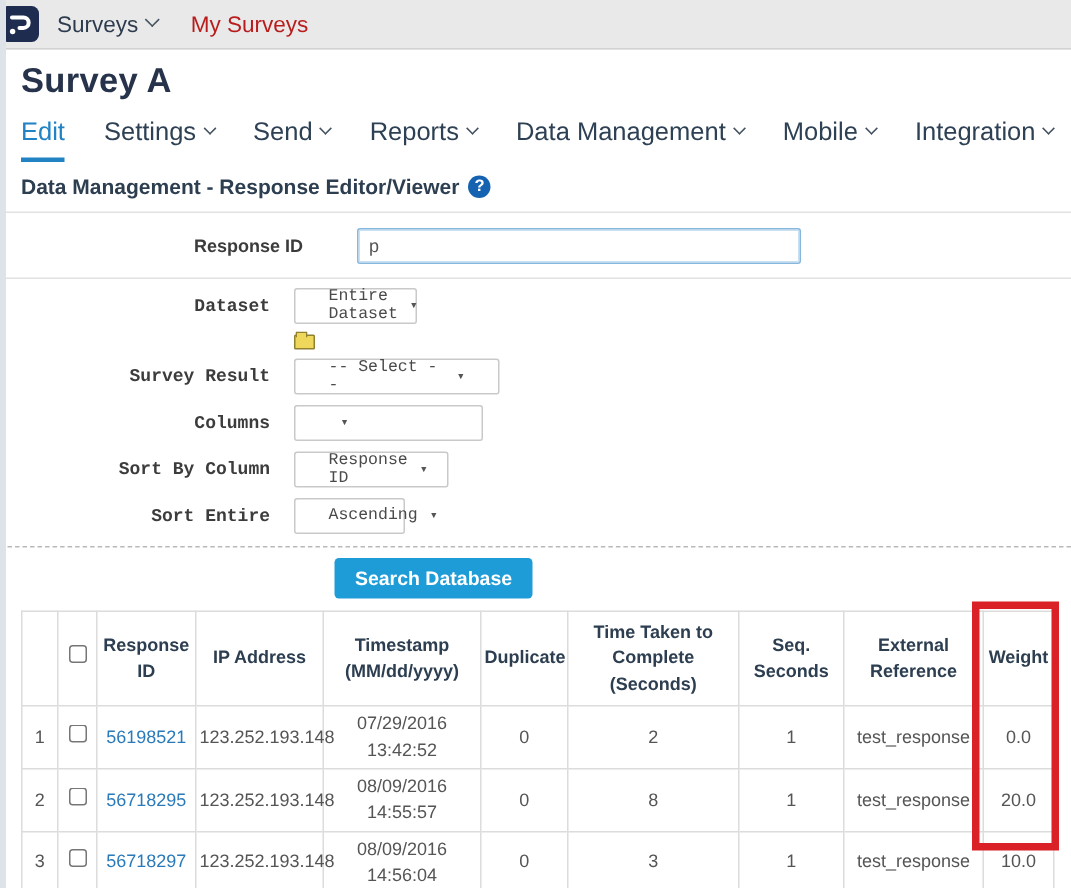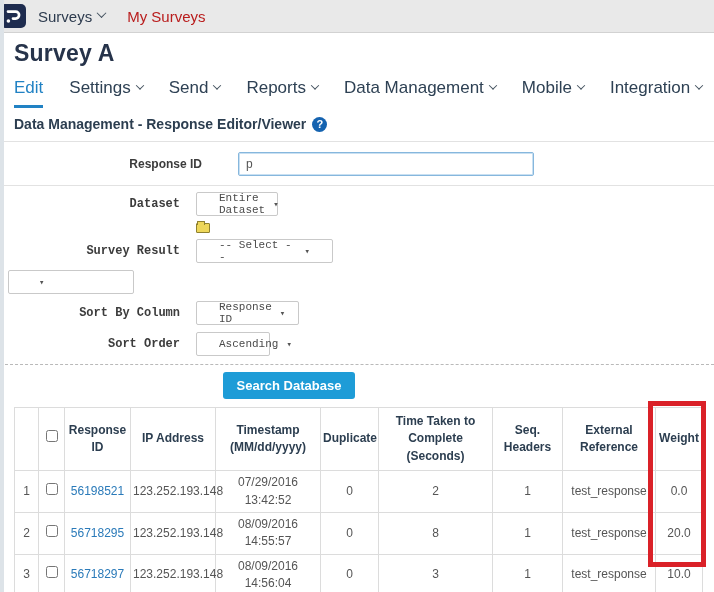--- a/index.html
+++ b/index.html
@@ -137,33 +137,34 @@
     <div class="folder"></div>
   </div>
   <div class="form-row">
     <div class="form-label">Survey Result</div>
     <div class="selectbox" style="width:137px;margin-left:8px;">
       <span>-- Select --</span>
       <span class="caret">▾</span>
     </div>
   </div>
   <div class="form-row">
+    <div class="form-label">Columns</div>
     <div class="selectbox" style="width:126px;margin-left:8px;">
       <span class="caret">▾</span>
     </div>
   </div>
   <div class="form-row">
     <div class="form-label">Sort By Column</div>
     <div class="selectbox" style="width:103px;margin-left:8px;">
       <span>Response ID</span>
       <span class="caret">▾</span>
     </div>
   </div>
   <div class="form-row" style="margin-bottom:0;">
-    <div class="form-label">Sort Order</div>
+    <div class="form-label">Sort Entire</div>
     <div class="selectbox" style="width:74px;margin-left:8px;">
       <span>Ascending</span>
       <span class="caret">▾</span>
     </div>
   </div>
 </div>
 
 <hr class="dashed">
 
 <div class="search-wrap">
@@ -186,21 +187,21 @@
     </colgroup>
     <thead>
       <tr>
         <th></th>
         <th><input type="checkbox" style=""></th>
         <th>Response ID</th>
         <th>IP Address</th>
         <th>Timestamp (MM/dd/yyyy)</th>
         <th>Duplicate</th>
         <th>Time Taken to Complete (Seconds)</th>
-        <th>Seq. Headers</th>
+        <th>Seq. Seconds</th>
         <th>External Reference</th>
         <th>Weight</th>
       </tr>
     </thead>
     <tbody>
       <tr>
         <td>1</td>
         <td><input type="checkbox" style=""></td>
         <td class="link">56198521</td>
         <td>123.252.193.148</td>

